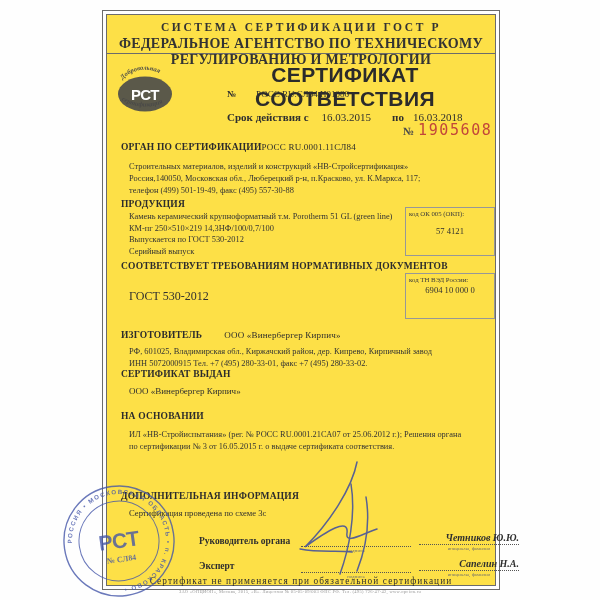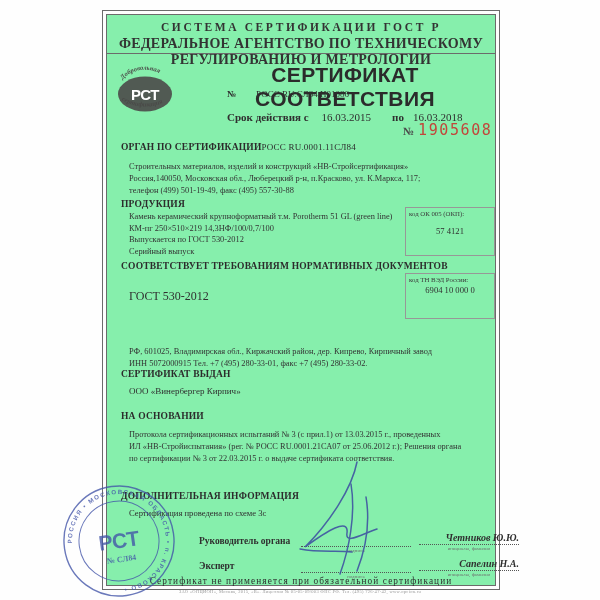--- a/index.html
+++ b/index.html
@@ -4,21 +4,21 @@
 <style>
   html,body{margin:0;padding:0;}
   body{
     width:600px;height:600px;position:relative;overflow:hidden;
     background:#fefefe;color:#2f2f2f;
     font-family:"Liberation Serif","DejaVu Serif",serif;
   }
   .cert{
     position:absolute;left:106px;top:14px;width:388px;height:570px;
     border:1px solid #6b6b6b;outline:1px solid #6b6b6b;outline-offset:3px;
-    background:#86efac;
+    background:#fde047;
   }
   .abs{position:absolute;}
   
   #hdr{position:absolute;left:0;top:0;width:100%;height:38px;border-bottom:1px solid #6b6b6b;text-align:center;}
   #hdr1{margin-top:6px;font-size:11.5px;font-weight:bold;letter-spacing:2.6px;color:#333;}
   #hdr2{margin-top:3px;font-size:14px;font-weight:bold;letter-spacing:0.3px;color:#333;}
   
   #logo{position:absolute;left:2px;top:44px;width:78px;height:68px;}
   
   #title{position:absolute;left:90px;top:48px;width:296px;text-align:center;
@@ -135,33 +135,35 @@
     <div class="cb-value">57 4121</div>
   </div>
 
   <div id="comp-label" class="abs sec-label">СООТВЕТСТВУЕТ ТРЕБОВАНИЯМ НОРМАТИВНЫХ ДОКУМЕНТОВ</div>
   <div id="gost" class="abs">ГОСТ 530-2012</div>
   <div id="tnved-box" class="abs codebox">
     <div class="cb-label">код ТН ВЭД России:</div>
     <div class="cb-value">6904 10 000 0</div>
   </div>
 
+  <div id="mfr-row" class="abs sec-label">
+    <span>ИЗГОТОВИТЕЛЬ</span><span class="name">ООО «Винербергер Кирпич»</span>
+  </div>
   <div id="mfr-lines" class="abs body8">
     <div>РФ, 601025, Владимирская обл., Киржачский район, дер. Кипрево, Кирпичный завод</div>
     <div>ИНН 5072000915   Тел. +7 (495) 280-33-01, факс +7 (495) 280-33-02.</div>
   </div>
 
   <div id="issued-label" class="abs sec-label">СЕРТИФИКАТ ВЫДАН</div>
   <div id="issued-name" class="abs">ООО «Винербергер Кирпич»</div>
 
   <div id="basis-label" class="abs sec-label">НА ОСНОВАНИИ</div>
   <div id="basis-lines" class="abs body8">
-    <div>Протокола сертификационных испытаний  № 3 (с прил.1) от 13.03.2015 г., проведенных</div>
     <div>ИЛ «НВ-Стройиспытания» (рег. № РОСС RU.0001.21СА07 от 25.06.2012 г.); Решения органа</div>
-    <div>по сертификации № 3 от 22.03.2015 г. о выдаче сертификата соответствия.</div>
+    <div>по сертификации № 3 от 16.05.2015 г. о выдаче сертификата соответствия.</div>
   </div>
 
   <div id="add-label" class="abs sec-label">ДОПОЛНИТЕЛЬНАЯ ИНФОРМАЦИЯ</div>
   <div id="add-text" class="abs">Сертификация проведена по схеме 3с</div>
 
   <div id="sig1-label" class="abs sig-label">Руководитель органа</div>
   <div id="sig1-line" class="abs sigline">
     <div class="rule"></div>
     <div class="cap">подпись</div>
   </div>

